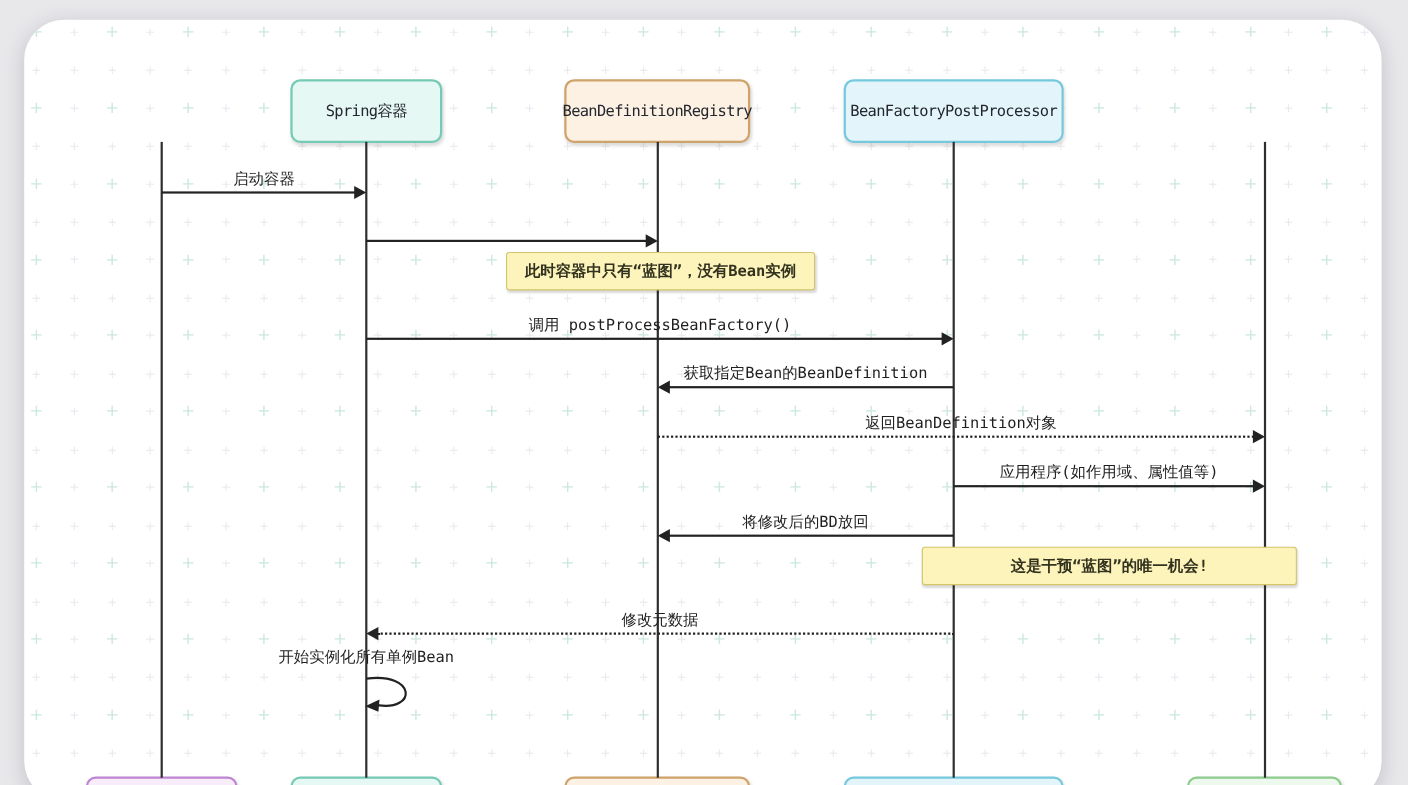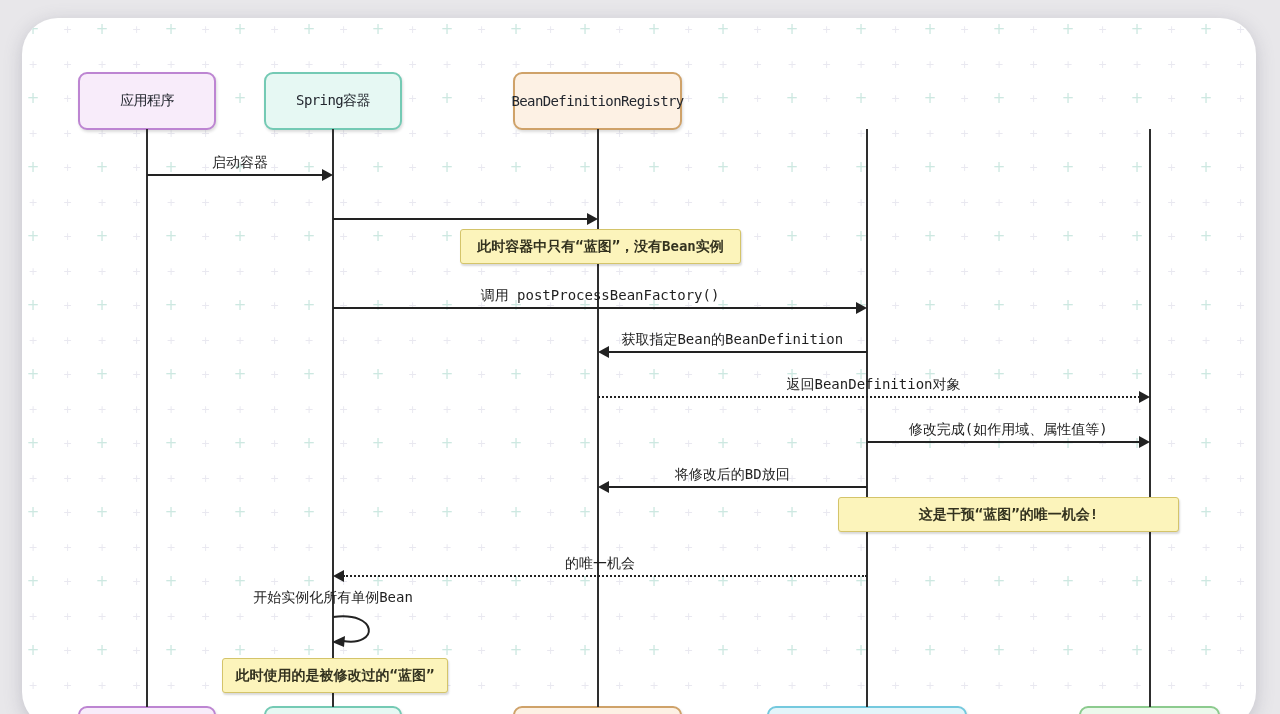--- a/index.html
+++ b/index.html
@@ -761,58 +761,57 @@
       <div class="plus faint" style="left: 1218.5px; top: 425px; position: absolute;">+</div>
       <div class="plus faint" style="left: 1218.5px; top: 459.5px; position: absolute;">+</div>
       <div class="plus faint" style="left: 1218.5px; top: 494px; position: absolute;">+</div>
       <div class="plus faint" style="left: 1218.5px; top: 528.5px; position: absolute;">+</div>
       <div class="plus faint" style="left: 1218.5px; top: 563px; position: absolute;">+</div>
       <div class="plus faint" style="left: 1218.5px; top: 597.5px; position: absolute;">+</div>
       <div class="plus faint" style="left: 1218.5px; top: 632px; position: absolute;">+</div>
       <div class="plus faint" style="left: 1218.5px; top: 666.5px; position: absolute;">+</div>
     </div>
   <div class="layer" id="diagram">
-      <div class="actor" style="left: 56px; top: 54px; width: 138px; background: rgb(248, 236, 250); border-color: rgb(189, 133, 210);">应用程序</div>
       <div class="actor" style="left: 56px; top: 688px; width: 138px; background: rgb(248, 236, 250); border-color: rgb(189, 133, 210);">应用程序</div>
       <div class="lifeline" style="left: 124px; top: 111px; height: 578px;"></div>
       <div class="actor" style="left: 242px; top: 54px; width: 138px; background: rgb(230, 248, 243); border-color: rgb(116, 202, 180);">Spring容器</div>
       <div class="actor" style="left: 242px; top: 688px; width: 138px; background: rgb(230, 248, 243); border-color: rgb(116, 202, 180);">Spring容器</div>
       <div class="lifeline" style="left: 310px; top: 111px; height: 578px;"></div>
       <div class="actor" style="left: 491px; top: 54px; width: 169px; background: rgb(253, 241, 228); border-color: rgb(207, 162, 105);">BeanDefinitionRegistry</div>
       <div class="actor" style="left: 491px; top: 688px; width: 169px; background: rgb(253, 241, 228); border-color: rgb(207, 162, 105);">BeanDefinitionRegistry</div>
       <div class="lifeline" style="left: 574.5px; top: 111px; height: 578px;"></div>
+      <div class="actor" style="left: 745px; top: 54px; width: 200px; background: rgb(227, 245, 250); border-color: rgb(116, 201, 222);">BeanFactoryPostProcessor</div>
       <div class="actor" style="left: 745px; top: 688px; width: 200px; background: rgb(227, 245, 250); border-color: rgb(116, 201, 222);">BeanFactoryPostProcessor</div>
       <div class="lifeline" style="left: 844px; top: 111px; height: 578px;"></div>
       <div class="actor" style="left: 1057px; top: 688px; width: 141px; background: rgb(236, 249, 236); border-color: rgb(140, 203, 142);">BeanDefinition</div>
       <div class="lifeline" style="left: 1126.5px; top: 111px; height: 578px;"></div>
       <div class="msg-label" style="left: 218px; top: 136px;">启动容器</div>
       <div class="msg-line" style="left: 125px; top: 156px; width: 176px;"></div>
       <div class="arrow right" style="left: 300px; top: 151px;"></div>
       <div class="msg-line" style="left: 311px; top: 200px; width: 254.5px;"></div>
       <div class="arrow right" style="left: 564.5px; top: 195px;"></div>
       <div class="msg-label" style="left: 578px; top: 269px;">调用 postProcessBeanFactory()</div>
       <div class="msg-line" style="left: 311px; top: 289px; width: 524px;"></div>
       <div class="arrow right" style="left: 834px; top: 284px;"></div>
       <div class="msg-label" style="left: 710.25px; top: 313px;">获取指定Bean的BeanDefinition</div>
       <div class="msg-line" style="left: 585.5px; top: 333px; width: 259.5px;"></div>
       <div class="arrow left" style="left: 575.5px; top: 328px;"></div>
       <div class="msg-label" style="left: 851.5px; top: 358px;">返回BeanDefinition对象</div>
       <div class="msg-line dotted" style="left: 575.5px; top: 378px; width: 542px;"></div>
       <div class="arrow right" style="left: 1116.5px; top: 373px;"></div>
-      <div class="msg-label" style="left: 986.25px; top: 403px;">修改完成(如作用域、属性值等)</div>
+      <div class="msg-label" style="left: 986.25px; top: 403px;">应用程序(如作用域、属性值等)</div>
       <div class="msg-line" style="left: 845px; top: 423px; width: 272.5px;"></div>
       <div class="arrow right" style="left: 1116.5px; top: 418px;"></div>
       <div class="msg-label" style="left: 710.25px; top: 448px;">将修改后的BD放回</div>
       <div class="msg-line" style="left: 585.5px; top: 468px; width: 259.5px;"></div>
       <div class="arrow left" style="left: 575.5px; top: 463px;"></div>
-      <div class="msg-label" style="left: 578px; top: 537px;">的唯一机会</div>
+      <div class="msg-label" style="left: 578px; top: 537px;">修改元数据</div>
       <div class="msg-line dotted" style="left: 321px; top: 557px; width: 524px;"></div>
       <div class="arrow left" style="left: 311px; top: 552px;"></div>
       <div class="msg-label" style="left: 311px; top: 571px;">开始实例化所有单例Bean</div>
       <div class="selfloop" style="left: 309px; top: 593px;"><svg width="62" height="40" viewBox="0 0 62 40">
           <path d="M2 6 C 48 0, 48 36, 12 30" fill="none" stroke="#222" stroke-width="2"></path>
           <polygon points="1,31 14,25 13,36" fill="#222"></polygon>
         </svg></div>
       <div class="note" style="left: 816px; top: 479px; width: 341px; height: 35px; background: rgb(252, 244, 187); border-color: rgb(212, 196, 106);">这是干预“蓝图”的唯一机会!</div>
       <div class="note" style="left: 438px; top: 211px; width: 281px; height: 35px; background: rgb(252, 244, 187); border-color: rgb(212, 196, 106);">此时容器中只有“蓝图”，没有Bean实例</div>
-      <div class="note" style="left: 200px; top: 640px; width: 226px; height: 35px; background: rgb(252, 244, 187); border-color: rgb(212, 196, 106);">此时使用的是被修改过的“蓝图”</div>
     </div>
 </div>
 
 </body></html>

